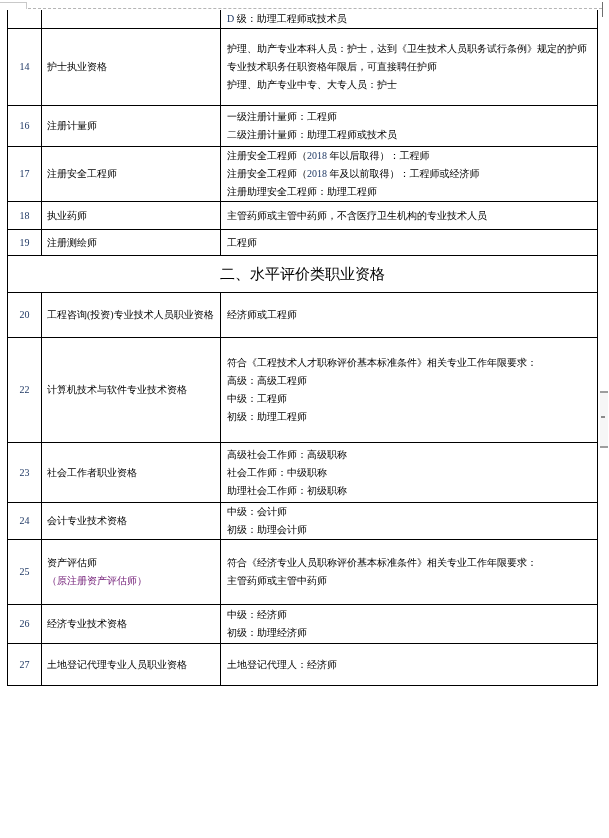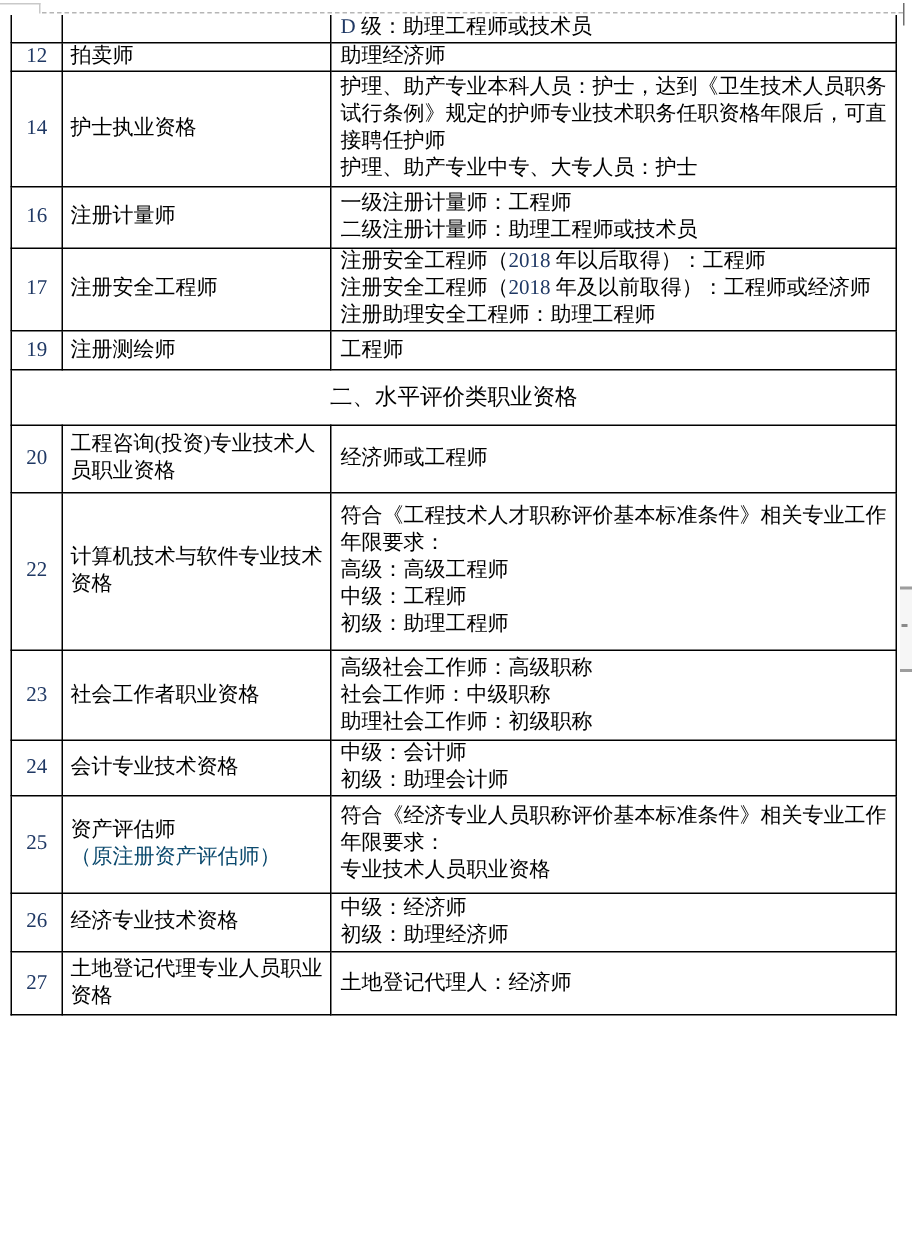--- a/index.html
+++ b/index.html
@@ -12,30 +12,30 @@
   
   .corner   { position:absolute; left:0; top:2px; width:26px; height:6px;
               border-top:1px solid #c9c9c9; border-right:1px solid #c9c9c9; }
   .dashline { position:absolute; left:28px; width:574px; top:8px;
               border-top:1px dashed #b5b5b5; }
   .righttick{ position:absolute; left:602px; top:2px; height:15px;
               border-left:1px solid #6e6e6e; }
 
   table.qual { position:absolute; left:7px; top:10px; width:590px;
                border-collapse:collapse; table-layout:fixed; }
-  td { border:1px solid #000; vertical-align:middle; font-size:14px;
+  td { border:1px solid #000; vertical-align:middle; font-size:10px;
        line-height:18px; color:#000; padding:0 2px; overflow:hidden;
        word-break:break-all; }
   tr.cut td { border-top:none; }
   td.no    { text-align:center; color:#1F3864; }
   td.qcell { padding:0 2px 0 5px; }
   td.tcell { padding:0 4px 0 6px; }
   td.section-title { text-align:center; font-weight:normal; font-size:15px; }
   tr.head td { text-align:center; font-weight:bold; font-size:15px; }
-  .note { color:#0c4a6e; }
+  .note { color:#701a75; }
   .num  { color:#1F3864; }
 
   
   .scroll { position:absolute; left:600px; top:391px; width:8px; height:53px;
             background:#f6f6f6; border-top:2px solid #9d9d9d;
             border-bottom:2px solid #9d9d9d; }
   .scroll .dash { position:absolute; top:23px; left:1px; width:4px; height:2px;
             background:#8a8a8a; }
 </style>
 </head>
@@ -56,27 +56,20 @@
 
     <tbody>
         <tr class="cut" style="height:18px">
       <td class="no"></td>
       <td class="qcell"></td>
       <td class="tcell">
         <div class="tl"><span class="num">D</span> 级：助理工程师或技术员</div>
       </td>
     </tr>
 
-    <tr style="height:19px">
-      <td class="no">12</td>
-      <td class="qcell">拍卖师</td>
-      <td class="tcell">
-        <div class="tl">助理经济师</div>
-      </td>
-    </tr>
 
 
     <tr style="height:77px">
       <td class="no">14</td>
       <td class="qcell">护士执业资格</td>
       <td class="tcell">
         <div class="tl">护理、助产专业本科人员：护士，达到《卫生技术人员职务试行条例》规定的护师专业技术职务任职资格年限后，可直接聘任护师</div>
         <div class="tl">护理、助产专业中专、大专人员：护士</div>
       </td>
     </tr>
@@ -94,20 +87,27 @@
     <tr style="height:54px">
       <td class="no">17</td>
       <td class="qcell">注册安全工程师</td>
       <td class="tcell">
         <div class="tl">注册安全工程师（<span class="num">2018</span> 年以后取得）：工程师</div>
         <div class="tl">注册安全工程师（<span class="num">2018</span> 年及以前取得）：工程师或经济师</div>
         <div class="tl">注册助理安全工程师：助理工程师</div>
       </td>
     </tr>
 
+    <tr style="height:28px">
+      <td class="no">18</td>
+      <td class="qcell">执业药师</td>
+      <td class="tcell">
+        <div class="tl">主管药师或主管中药师，不含医疗卫生机构的专业技术人员</div>
+      </td>
+    </tr>
 
     <tr style="height:26px">
       <td class="no">19</td>
       <td class="qcell">注册测绘师</td>
       <td class="tcell">
         <div class="tl">工程师</div>
       </td>
     </tr>
 
     <tr style="height:37px">
@@ -155,21 +155,21 @@
     </tr>
 
     <tr style="height:65px">
       <td class="no">25</td>
       <td class="qcell">
         <div>资产评估师</div>
         <div class="note">（原注册资产评估师）</div>
       </td>
       <td class="tcell">
         <div class="tl">符合《经济专业人员职称评价基本标准条件》相关专业工作年限要求：</div>
-        <div class="tl">专业技术人员职业资格</div>
+        <div class="tl">主管药师或主管中药师</div>
       </td>
     </tr>
 
     <tr style="height:39px">
       <td class="no">26</td>
       <td class="qcell">经济专业技术资格</td>
       <td class="tcell">
         <div class="tl">中级：经济师</div>
         <div class="tl">初级：助理经济师</div>
       </td>

